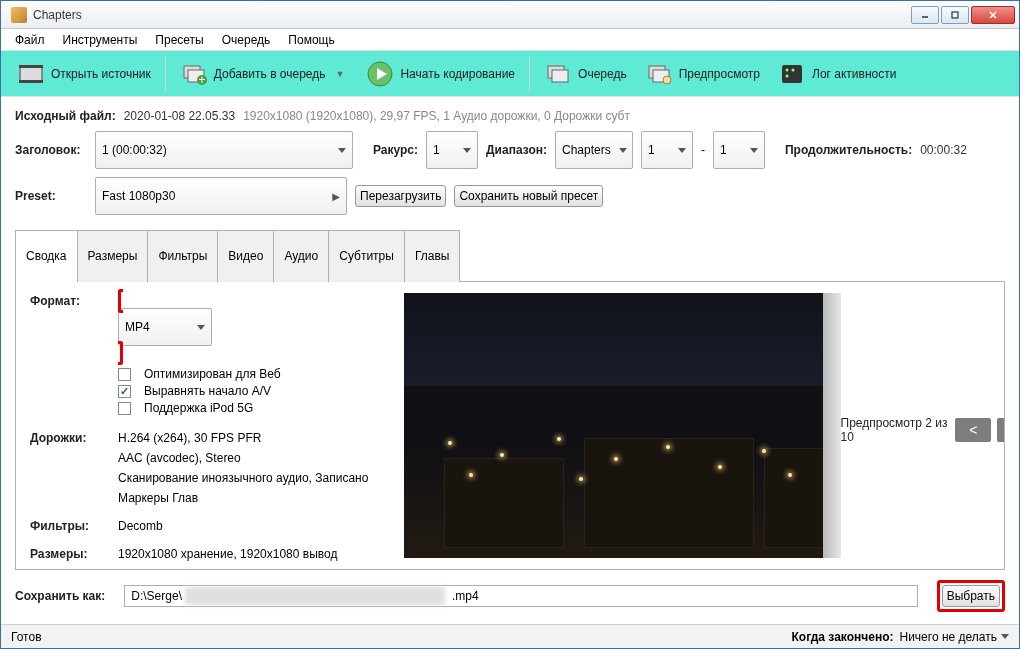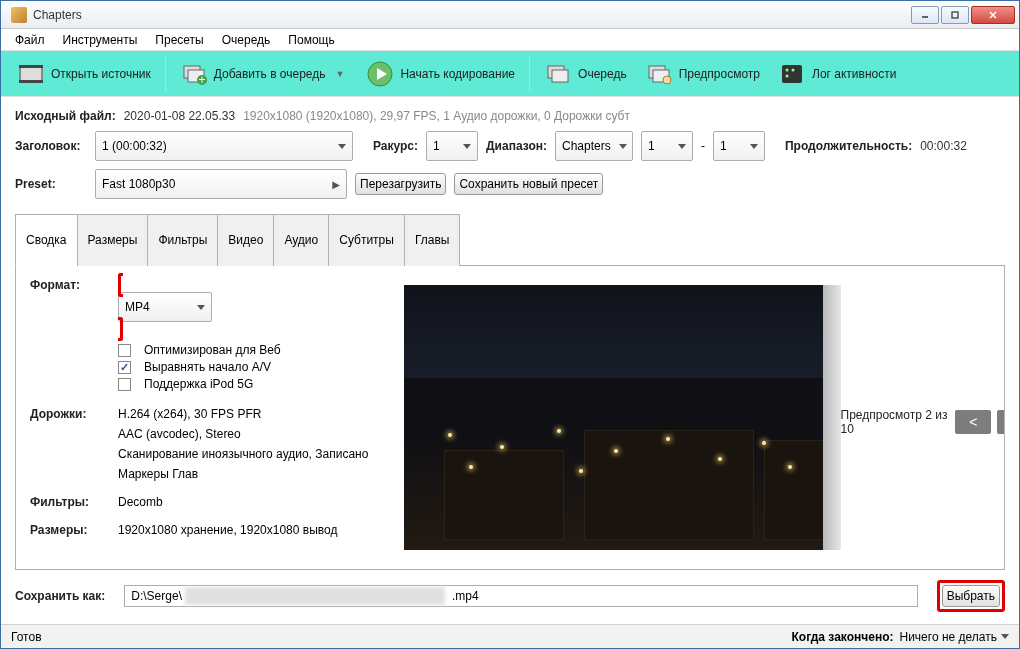--- a/index.html
+++ b/index.html
@@ -29,21 +29,21 @@
 .tool-dd { font-size: 9px; color: #666; padding: 0 4px; }
 
 
 .content { flex: 1; padding: 12px 14px; display: flex; flex-direction: column; overflow: hidden; }
 
 .row { display: flex; align-items: center; gap: 8px; margin-bottom: 8px; }
 .label { font-weight: bold; color: #222; }
 .gray { color: #888; }
 .value { color: #333; }
 
-.select { border: 1px solid #abadb3; background: linear-gradient(to bottom, #fff, #f0f0f0); height: 30px; padding: 0 6px; display: flex; align-items: center; justify-content: space-between; cursor: pointer; border-radius: 2px; }
+.select { border: 1px solid #abadb3; background: linear-gradient(to bottom, #fff, #f0f0f0); height: 38px; padding: 0 6px; display: flex; align-items: center; justify-content: space-between; cursor: pointer; border-radius: 2px; }
 .select .dd { width: 0; height: 0; border-left: 4px solid transparent; border-right: 4px solid transparent; border-top: 5px solid #555; margin-left: 8px; }
 .txt-input { border: 1px solid #abadb3; height: 22px; padding: 0 6px; display: flex; align-items: center; background: #fff; }
 
 .btn { border: 1px solid #999; background: linear-gradient(to bottom, #fdfdfd, #e1e1e1); height: 22px; padding: 0 4px; display: flex; align-items: center; border-radius: 3px; cursor: pointer; }
 
 
 .tabs { display: flex; margin-top: 6px; }
 .tab { border: 1px solid #b0b0b0; border-bottom: none; padding: 18px 10px; background: #f0f0f0; cursor: pointer; position: relative; top: 1px; }
 .tab.active { background: #fff; border-bottom: 1px solid #fff; }
 .tab + .tab { margin-left: -1px; }

